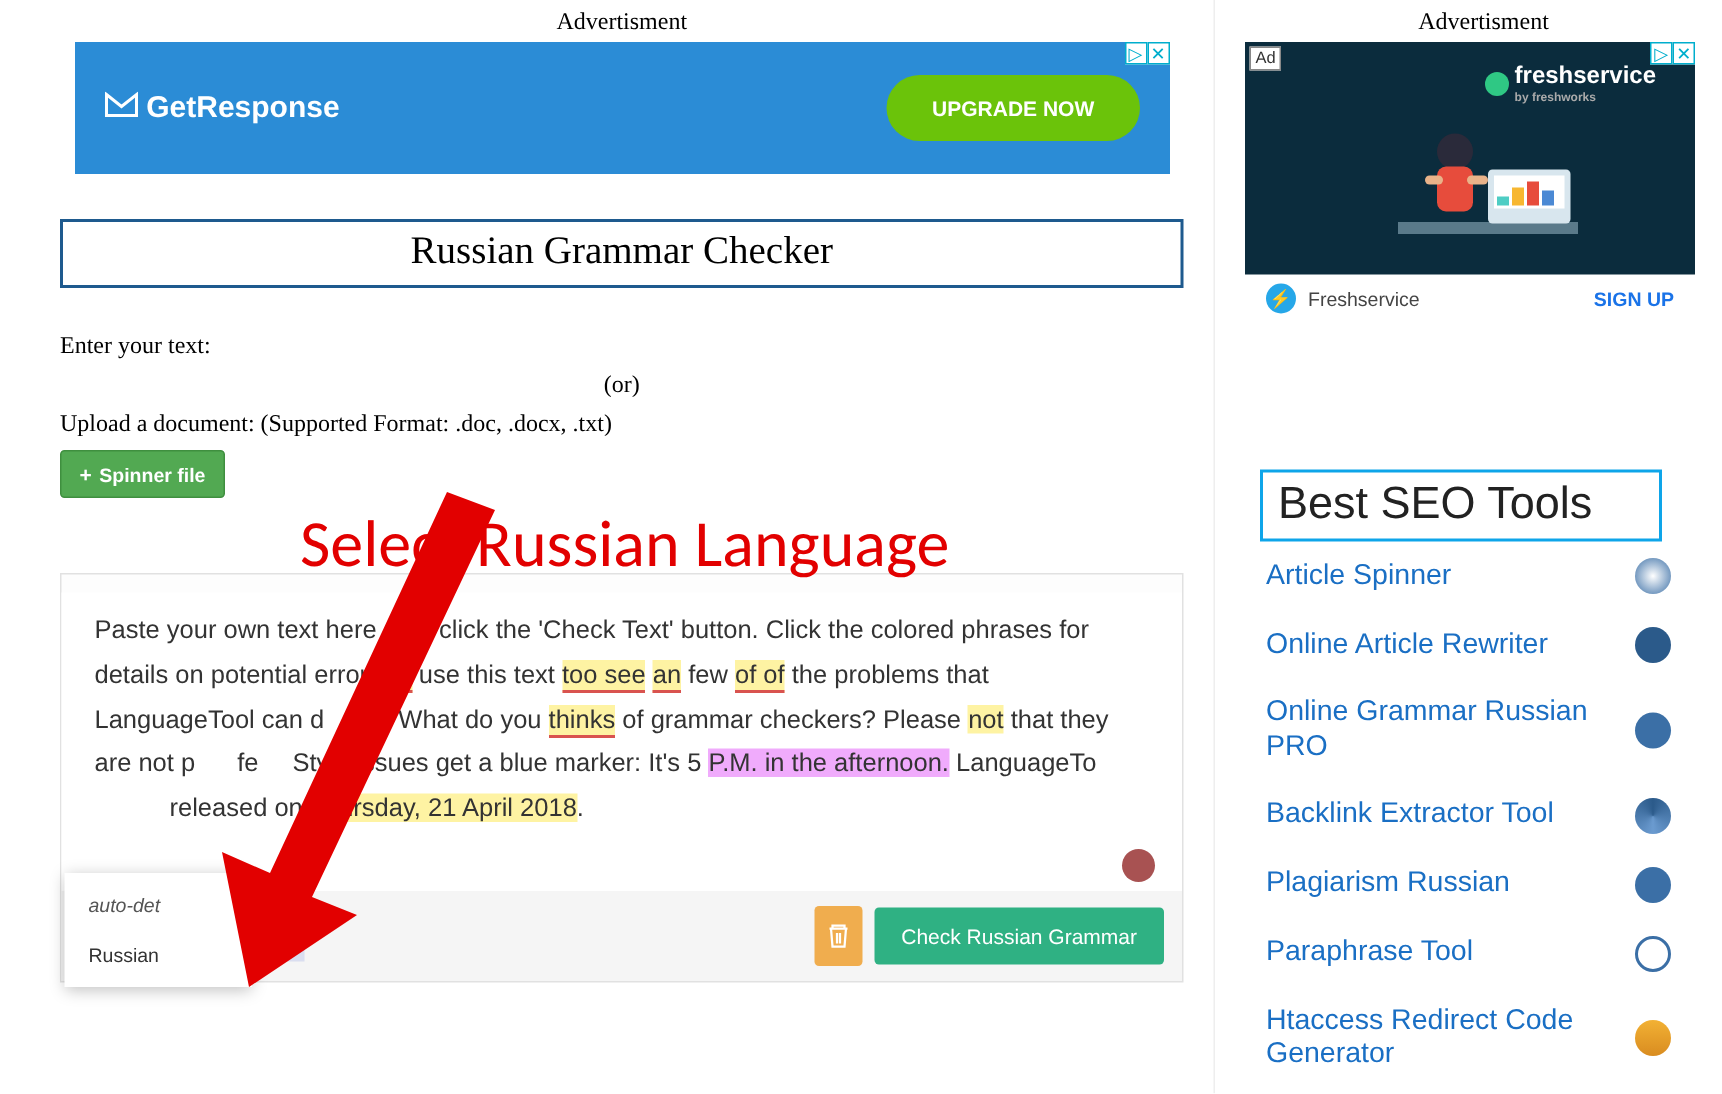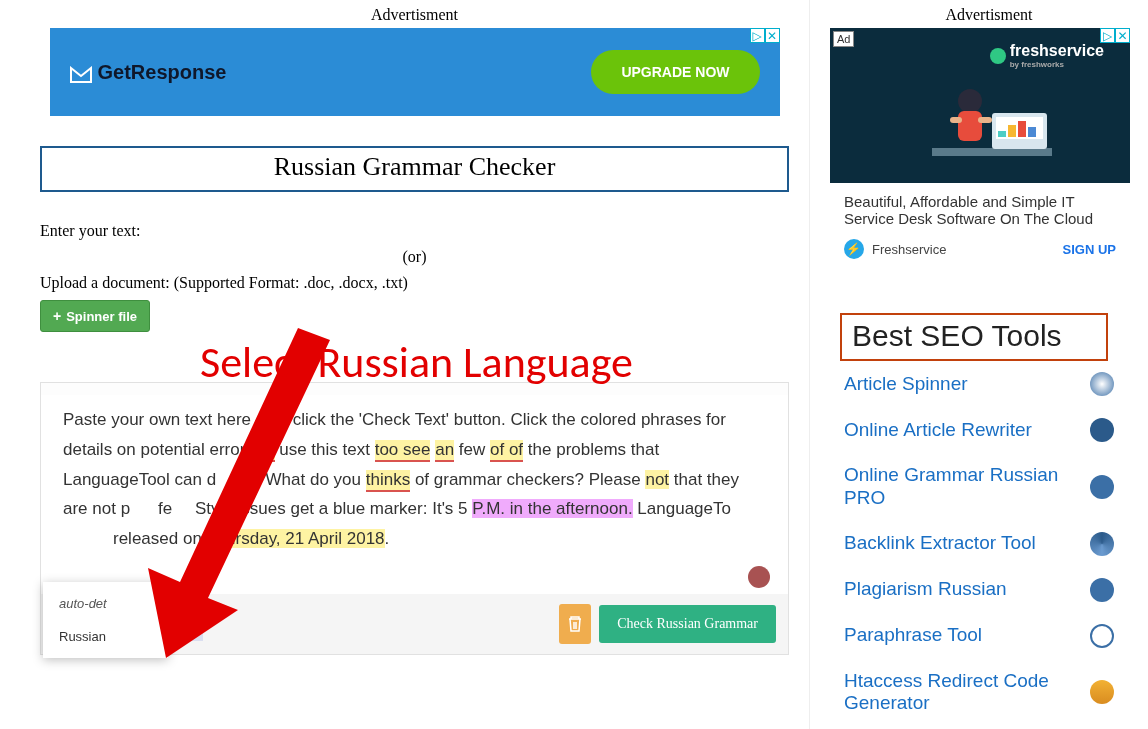--- a/index.html
+++ b/index.html
@@ -4,21 +4,21 @@
 <style>
 * { box-sizing: border-box; margin: 0; padding: 0; }
 body { font-family: "Times New Roman", serif; background: #fff; color: #000; }
 .page { width: 1148px; height: 729px; position: relative; overflow: hidden; display: flex; }
 .main { width: 810px; padding: 0 20px 0 40px; position: relative; border-right: 1px solid #eee; }
 .sidebar { flex: 1; padding: 0 0 0 20px; position: relative; }
 
 
 .ad-label { font-family: "Times New Roman", serif; font-size: 16px; text-align: center; margin: 6px 0 4px; }
 .ad-banner-main { background: #2b8cd6; height: 88px; width: 730px; margin: 0 auto 30px; position: relative; display: flex; align-items: center; padding: 0 20px; }
-.ad-banner-main .gr-logo { display: flex; align-items: flex-end; gap: 6px; color: #0f172a; font-weight: 600; font-size: 20px; font-family: Arial, sans-serif; margin-right: 40px; }
+.ad-banner-main .gr-logo { display: flex; align-items: flex-start; gap: 6px; color: #ffffff; font-weight: 600; font-size: 20px; font-family: Arial, sans-serif; margin-right: 40px; }
 .ad-banner-main .gr-tag { color: #fff; font-weight: 700; font-size: 20px; font-family: Arial, sans-serif; letter-spacing: 0.5px; }
 .ad-banner-main .upgrade { margin-left: auto; background: #6bc30a; color: #fff; font-family: Arial, sans-serif; font-size: 14px; font-weight: 700; border: none; padding: 14px 30px; border-radius: 30px; }
 .ad-corner { position: absolute; top: 0; right: 0; display: flex; font-family: Arial; font-size: 12px; }
 .ad-corner span { background: #fff; color: #00aecd; width: 15px; height: 15px; display: flex; align-items: center; justify-content: center; border: 1px solid #00aecd; }
 
 
 .title-bar { border: 2px solid #1e5a8e; text-align: center; padding: 4px 0 8px; margin-bottom: 30px; }
 .title-bar h1 { font-family: "Times New Roman", serif; font-size: 26px; font-weight: 400; }
 
 
@@ -41,36 +41,36 @@
 
 .lang-popup { position: absolute; left: 43px; top: 582px; width: 125px; background: #fff; box-shadow: 0 2px 10px rgba(0,0,0,.25); z-index: 40; font-family: Arial, sans-serif; padding: 5px 0; }
 .lang-popup .opt { padding: 9px 16px; font-size: 13px; color: #333; cursor: pointer; }
 .lang-popup .opt.italic { font-style: italic; color: #555; }
 
 
 .toolbar { display: flex; align-items: center; padding: 10px 12px; background: #f5f5f5; gap: 8px; }
 .lang-select { background: #dadef0; border: none; padding: 10px 12px; font-family: Arial, sans-serif; font-size: 13px; color: #444; width: 150px; display: flex; align-items: center; justify-content: space-between; }
 .spacer { flex: 1; }
 .trash { background: #f0ad4e; border: none; width: 32px; height: 40px; border-radius: 3px; color: #fff; display: flex; align-items: center; justify-content: center; }
-.check-btn { background: #2fb183; border: none; color: #fff; font-family: Liberation Serif, serif; font-size: 14px; padding: 11px 18px; border-radius: 3px; }
+.check-btn { background: #2fb183; border: none; color: #fff; font-family: Liberation Sans, sans-serif; font-size: 14px; padding: 11px 18px; border-radius: 3px; }
 
 
 .sb-ad { width: 300px; height: 255px; position: relative; margin-bottom: 30px; }
 .sb-ad-top { height: 155px; background: #0b2c3d; position: relative; overflow: hidden; }
 .sb-ad-tag { position: absolute; top: 3px; left: 3px; background: #fff; color: #333; font: 11px Arial; padding: 1px 3px; border: 1px solid #888; }
 .sb-ad-logo { position: absolute; top: 14px; right: 26px; color: #fff; font: 600 16px Arial; display: flex; align-items: center; gap: 4px; }
 .sb-ad-logo small { font-size: 8px; color: #aaa; display: block; }
 .sb-ad-desc { font: 15px Arial; color: #333; padding: 10px 14px 6px; }
 .sb-ad-foot { display: flex; align-items: center; padding: 6px 14px 10px; gap: 8px; }
 .sb-ad-foot .circ { width: 20px; height: 20px; background: #26a7e8; border-radius: 50%; color: #fff; display: flex; align-items: center; justify-content: center; font: 700 12px Arial; }
 .sb-ad-foot .nm { font: 13px Arial; color: #444; flex: 1; }
 .sb-ad-foot .su { font: 700 13px Arial; color: #1a73e8; }
 
 
-.sb-box { border: 2px solid #c2410c; width: 268px; margin-left: 10px; }
+.sb-box { border: 2px solid #0ea5e9; width: 268px; margin-left: 10px; }
 .sb-title { font: 400 30px Arial, sans-serif; color: #222; padding: 4px 10px 6px; }
 .sb-list { width: 278px; margin-left: 10px; }
 .sb-item { display: flex; align-items: center; padding: 11px 4px; }
 .sb-item a { color: #1a6fc4; font: 400 19px Arial, sans-serif; text-decoration: none; flex: 1; line-height: 1.2; }
 .sb-item .ico { width: 24px; height: 24px; border-radius: 50%; background: #3b6fa6; flex-shrink: 0; }
 .sb-item .ico.c1 { background: radial-gradient(#fff, #3b6fa6); }
 .sb-item .ico.c2 { background: #2b5a8a; }
 .sb-item .ico.c3 { background: #3b6fa6; }
 .sb-item .ico.c4 { background: conic-gradient(#2b5a8a, #6b9bd0, #2b5a8a); }
 .sb-item .ico.c5 { background: #fff; border: 2px solid #3b6fa6; }
@@ -169,21 +169,20 @@
             <rect x="96" y="48" width="8" height="16" fill="#e74c3c"></rect>
             <rect x="106" y="54" width="8" height="10" fill="#4b89d4"></rect>
           <circle cx="48" cy="28" r="12" fill="#2a2a3a"></circle>
           <rect x="36" y="38" width="24" height="30" rx="6" fill="#e74c3c"></rect>
           <rect x="28" y="44" width="12" height="6" rx="3" fill="#e9b38a"></rect>
           <rect x="56" y="44" width="14" height="6" rx="3" fill="#e9b38a"></rect>
         </svg>
         <circle cx="40" cy="20" r="6" style="position:absolute">
       </circle>
         </div>
-      <div class="sb-ad-desc">Beautiful, Affordable and Simple IT Service Desk Software On The Cloud</div>
       <div class="sb-ad-foot">
         <div class="circ">⚡</div>
         <div class="nm">Freshservice</div>
         <div class="su">SIGN UP</div>
       </div>
     </div>
 
     <div class="sb-box">
       <div class="sb-title">Best SEO Tools</div>
     </div>

